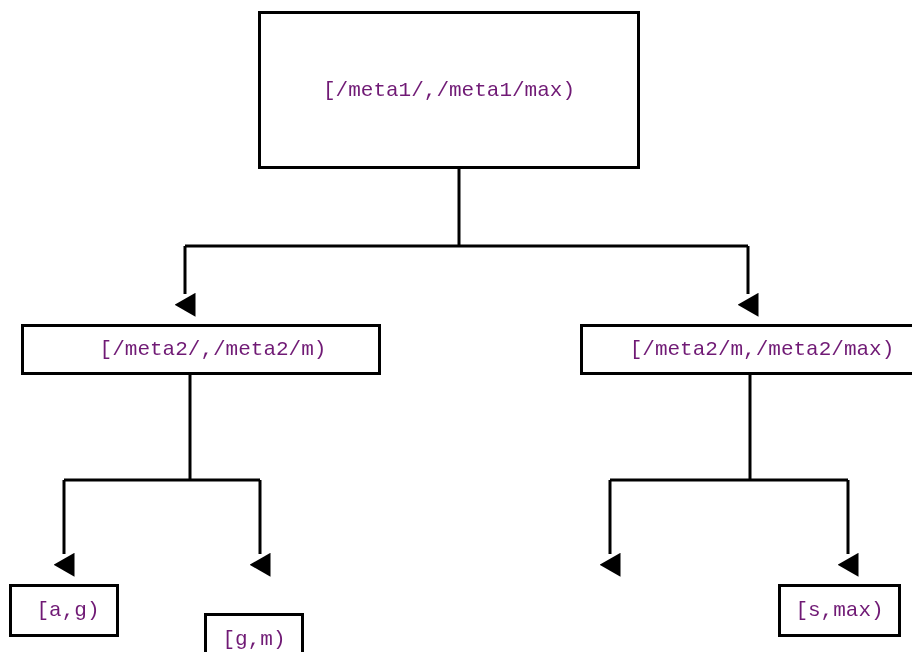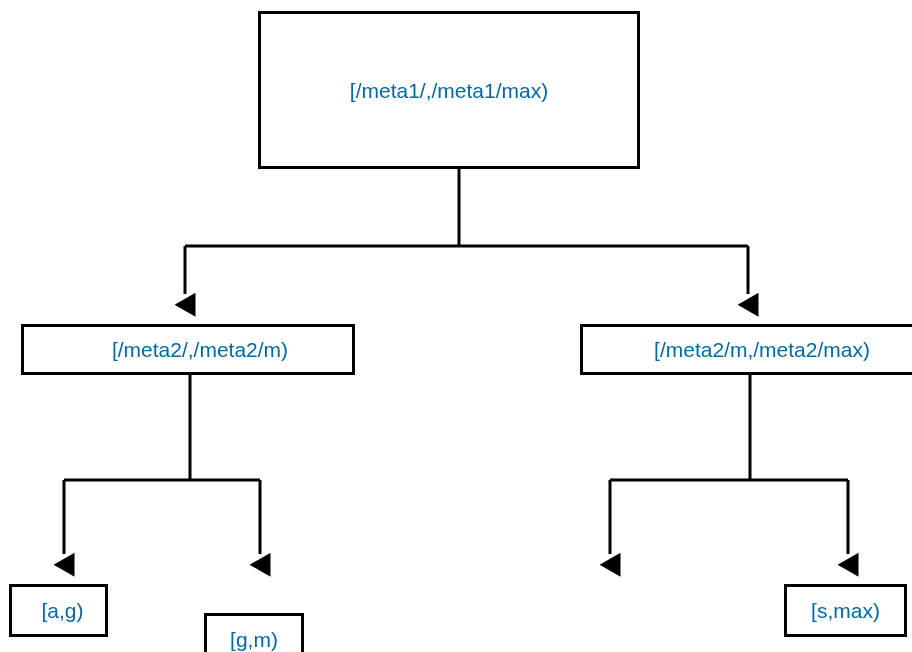--- a/index.html
+++ b/index.html
@@ -27,55 +27,55 @@
     pointer-events: none;
   }
   .tree-node {
     position: absolute;
     box-sizing: border-box;
     border: 3px solid #000000;
     background: #ffffff;
     display: flex;
     align-items: center;
     justify-content: center;
-    color: #0369a1;
-    font-family: Liberation Sans, sans-serif;
+    color: #701a75;
+    font-family: Liberation Mono, monospace;
     font-size: 21px;
     letter-spacing: 0px;
     white-space: nowrap;
     line-height: 1;
   }
   .node-root {
     left: 258px;
     top: 11px;
     width: 382px;
     height: 158px;
   }
   .node-mid-left {
     left: 21px;
     top: 324px;
-    width: 334px;
+    width: 360px;
     height: 51px;
     padding-left: 24px;
   }
   .node-mid-right {
     left: 580px;
     top: 324px;
     width: 364px;
     height: 51px;
   }
   .node-leaf {
     top: 584px;
     height: 53px;
     font-size: 21px;
   }
-  .node-leaf-1 { left: 9px;   width: 99px; padding-left: 8px;  }
+  .node-leaf-1 { left: 9px;   width: 110px; padding-left: 8px;  }
   .node-leaf-2 { left: 204px; width: 100px; margin-top: 29px; }
   .node-leaf-3 { left: 554px; width: 100px; }
-  .node-leaf-4 { left: 778px; width: 123px; margin-left: 6px; }
+  .node-leaf-4 { left: 778px; width: 123px; }
 </style>
 </head>
 <body>
 
 <div id="diagram-canvas">
 
   <svg id="edge-layer" width="912" height="652" viewBox="0 0 912 652" xmlns="http://www.w3.org/2000/svg">
     <defs>
       <marker id="arrowhead" markerWidth="8" markerHeight="7" refX="0.4" refY="3.5" orient="auto" markerUnits="strokeWidth">
         <polygon points="0,0 8,0 4,7" fill="#000000"></polygon>

